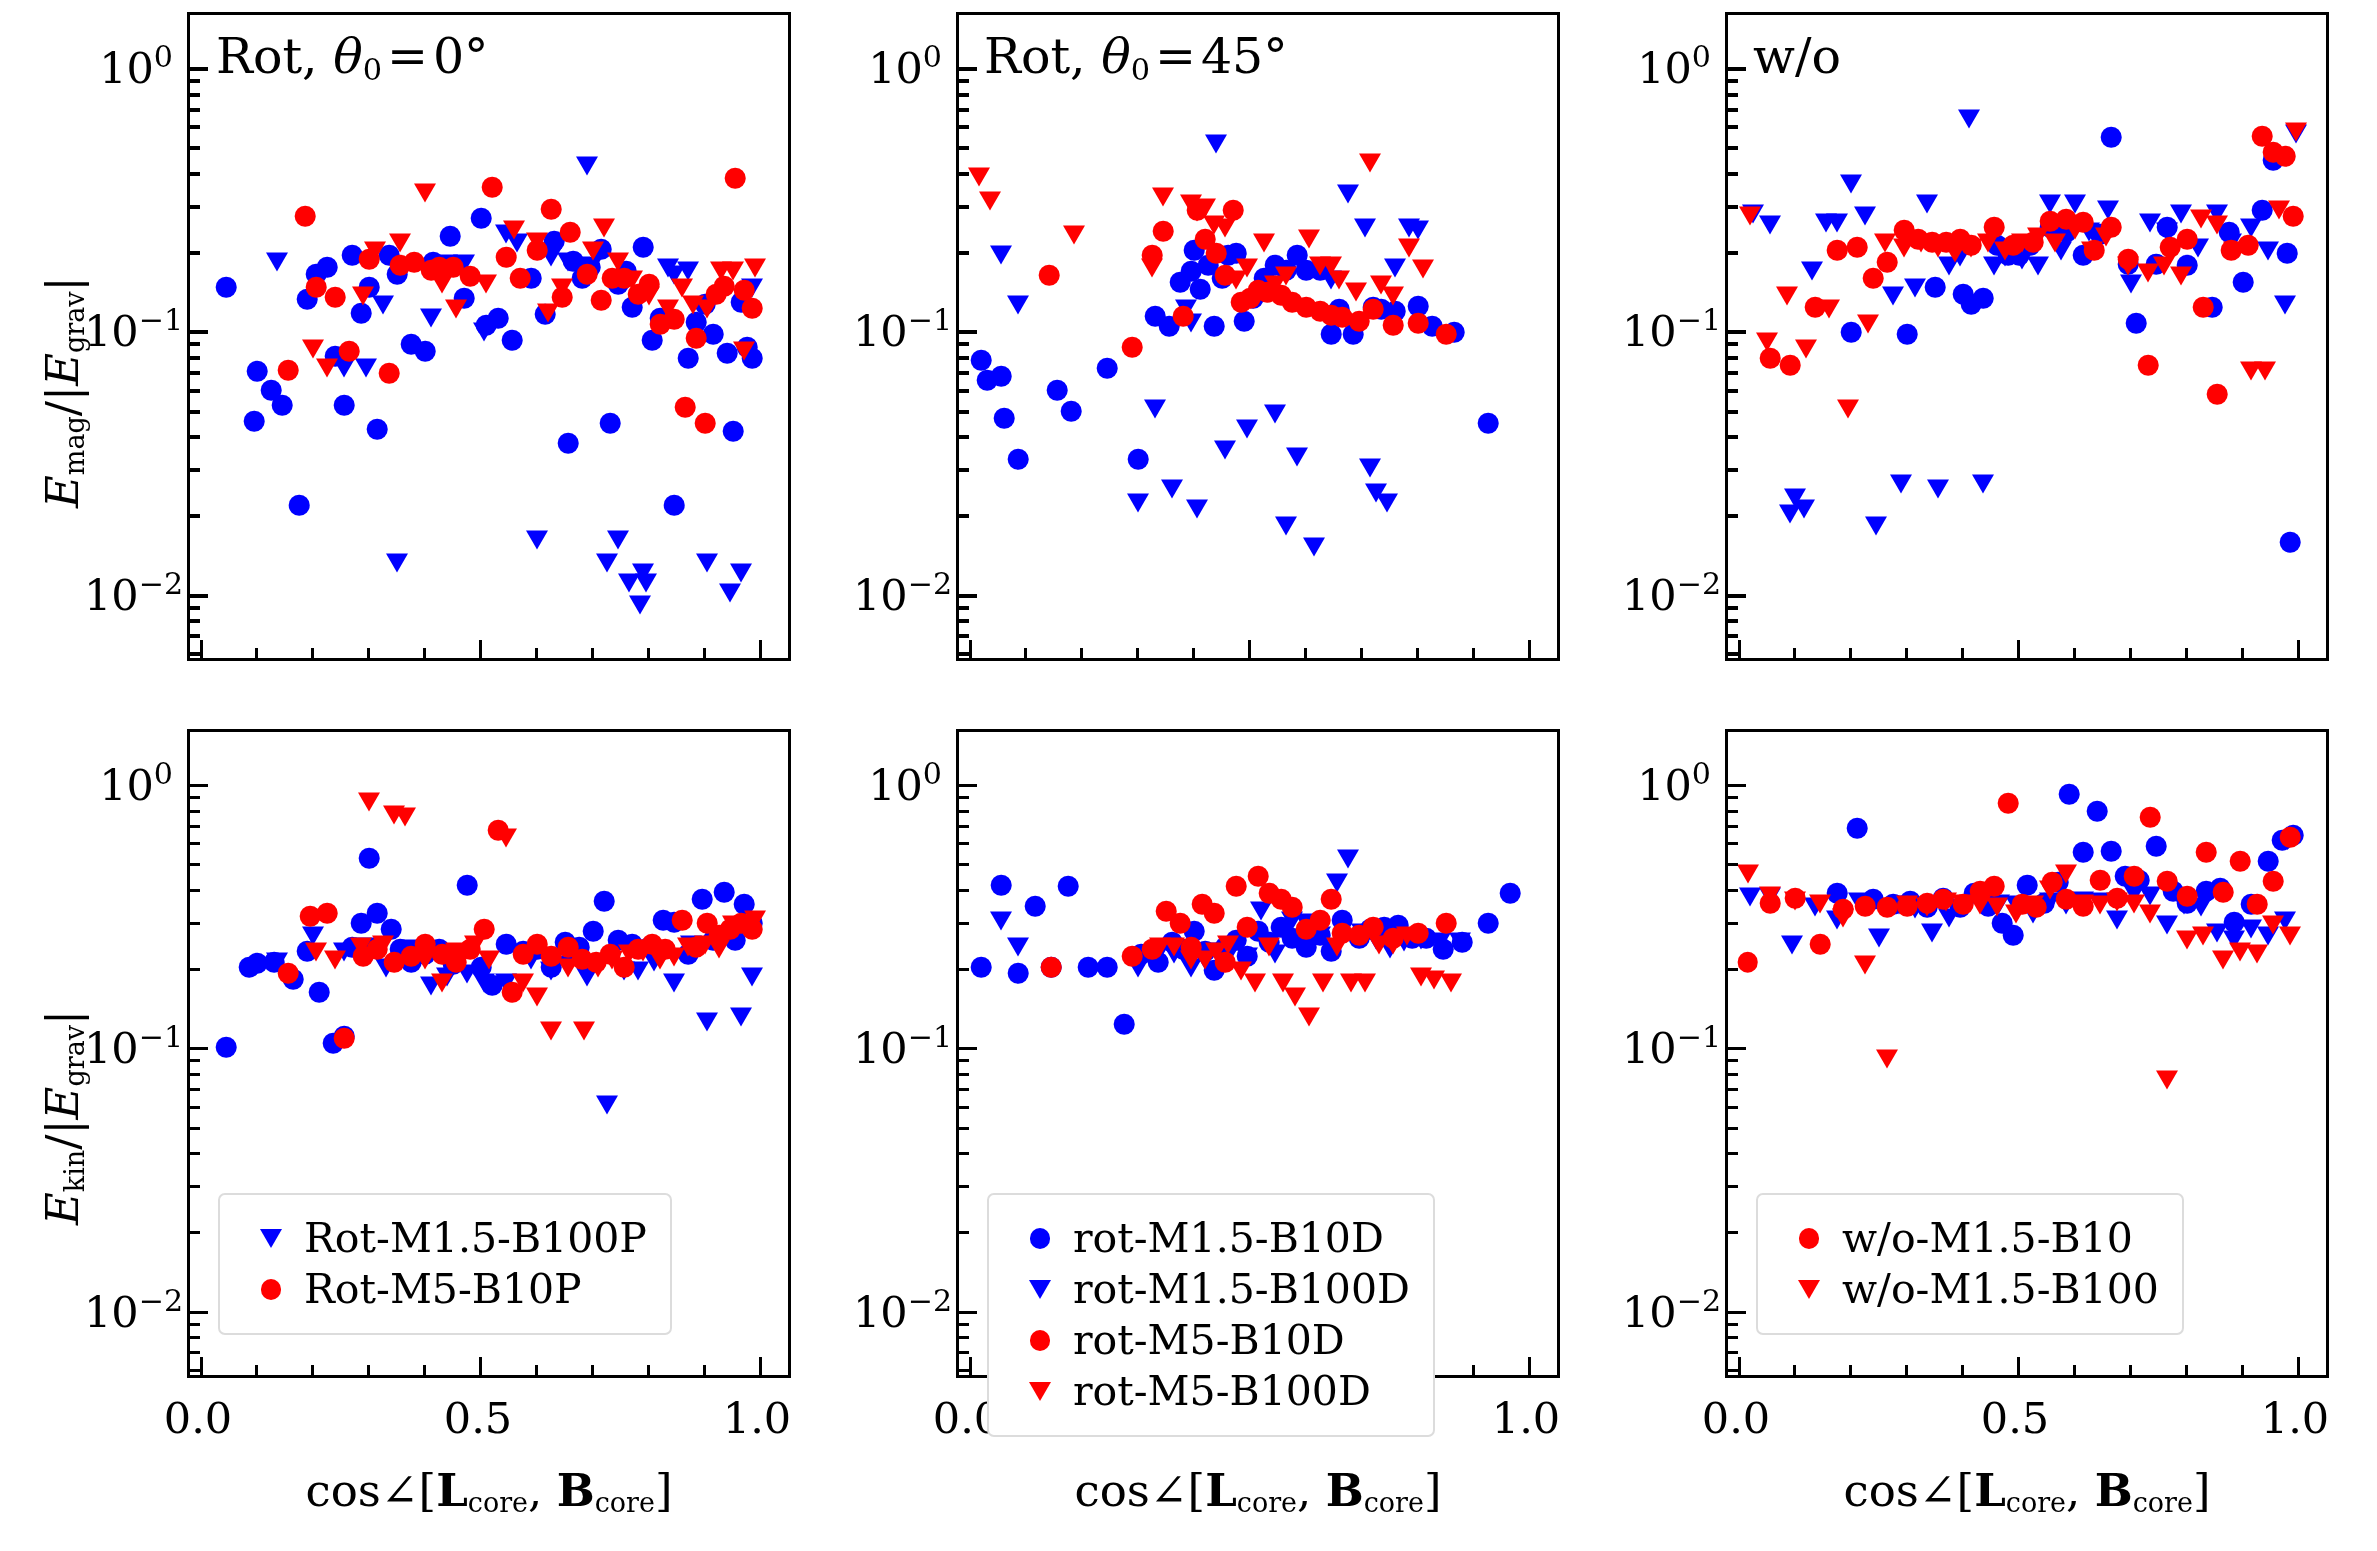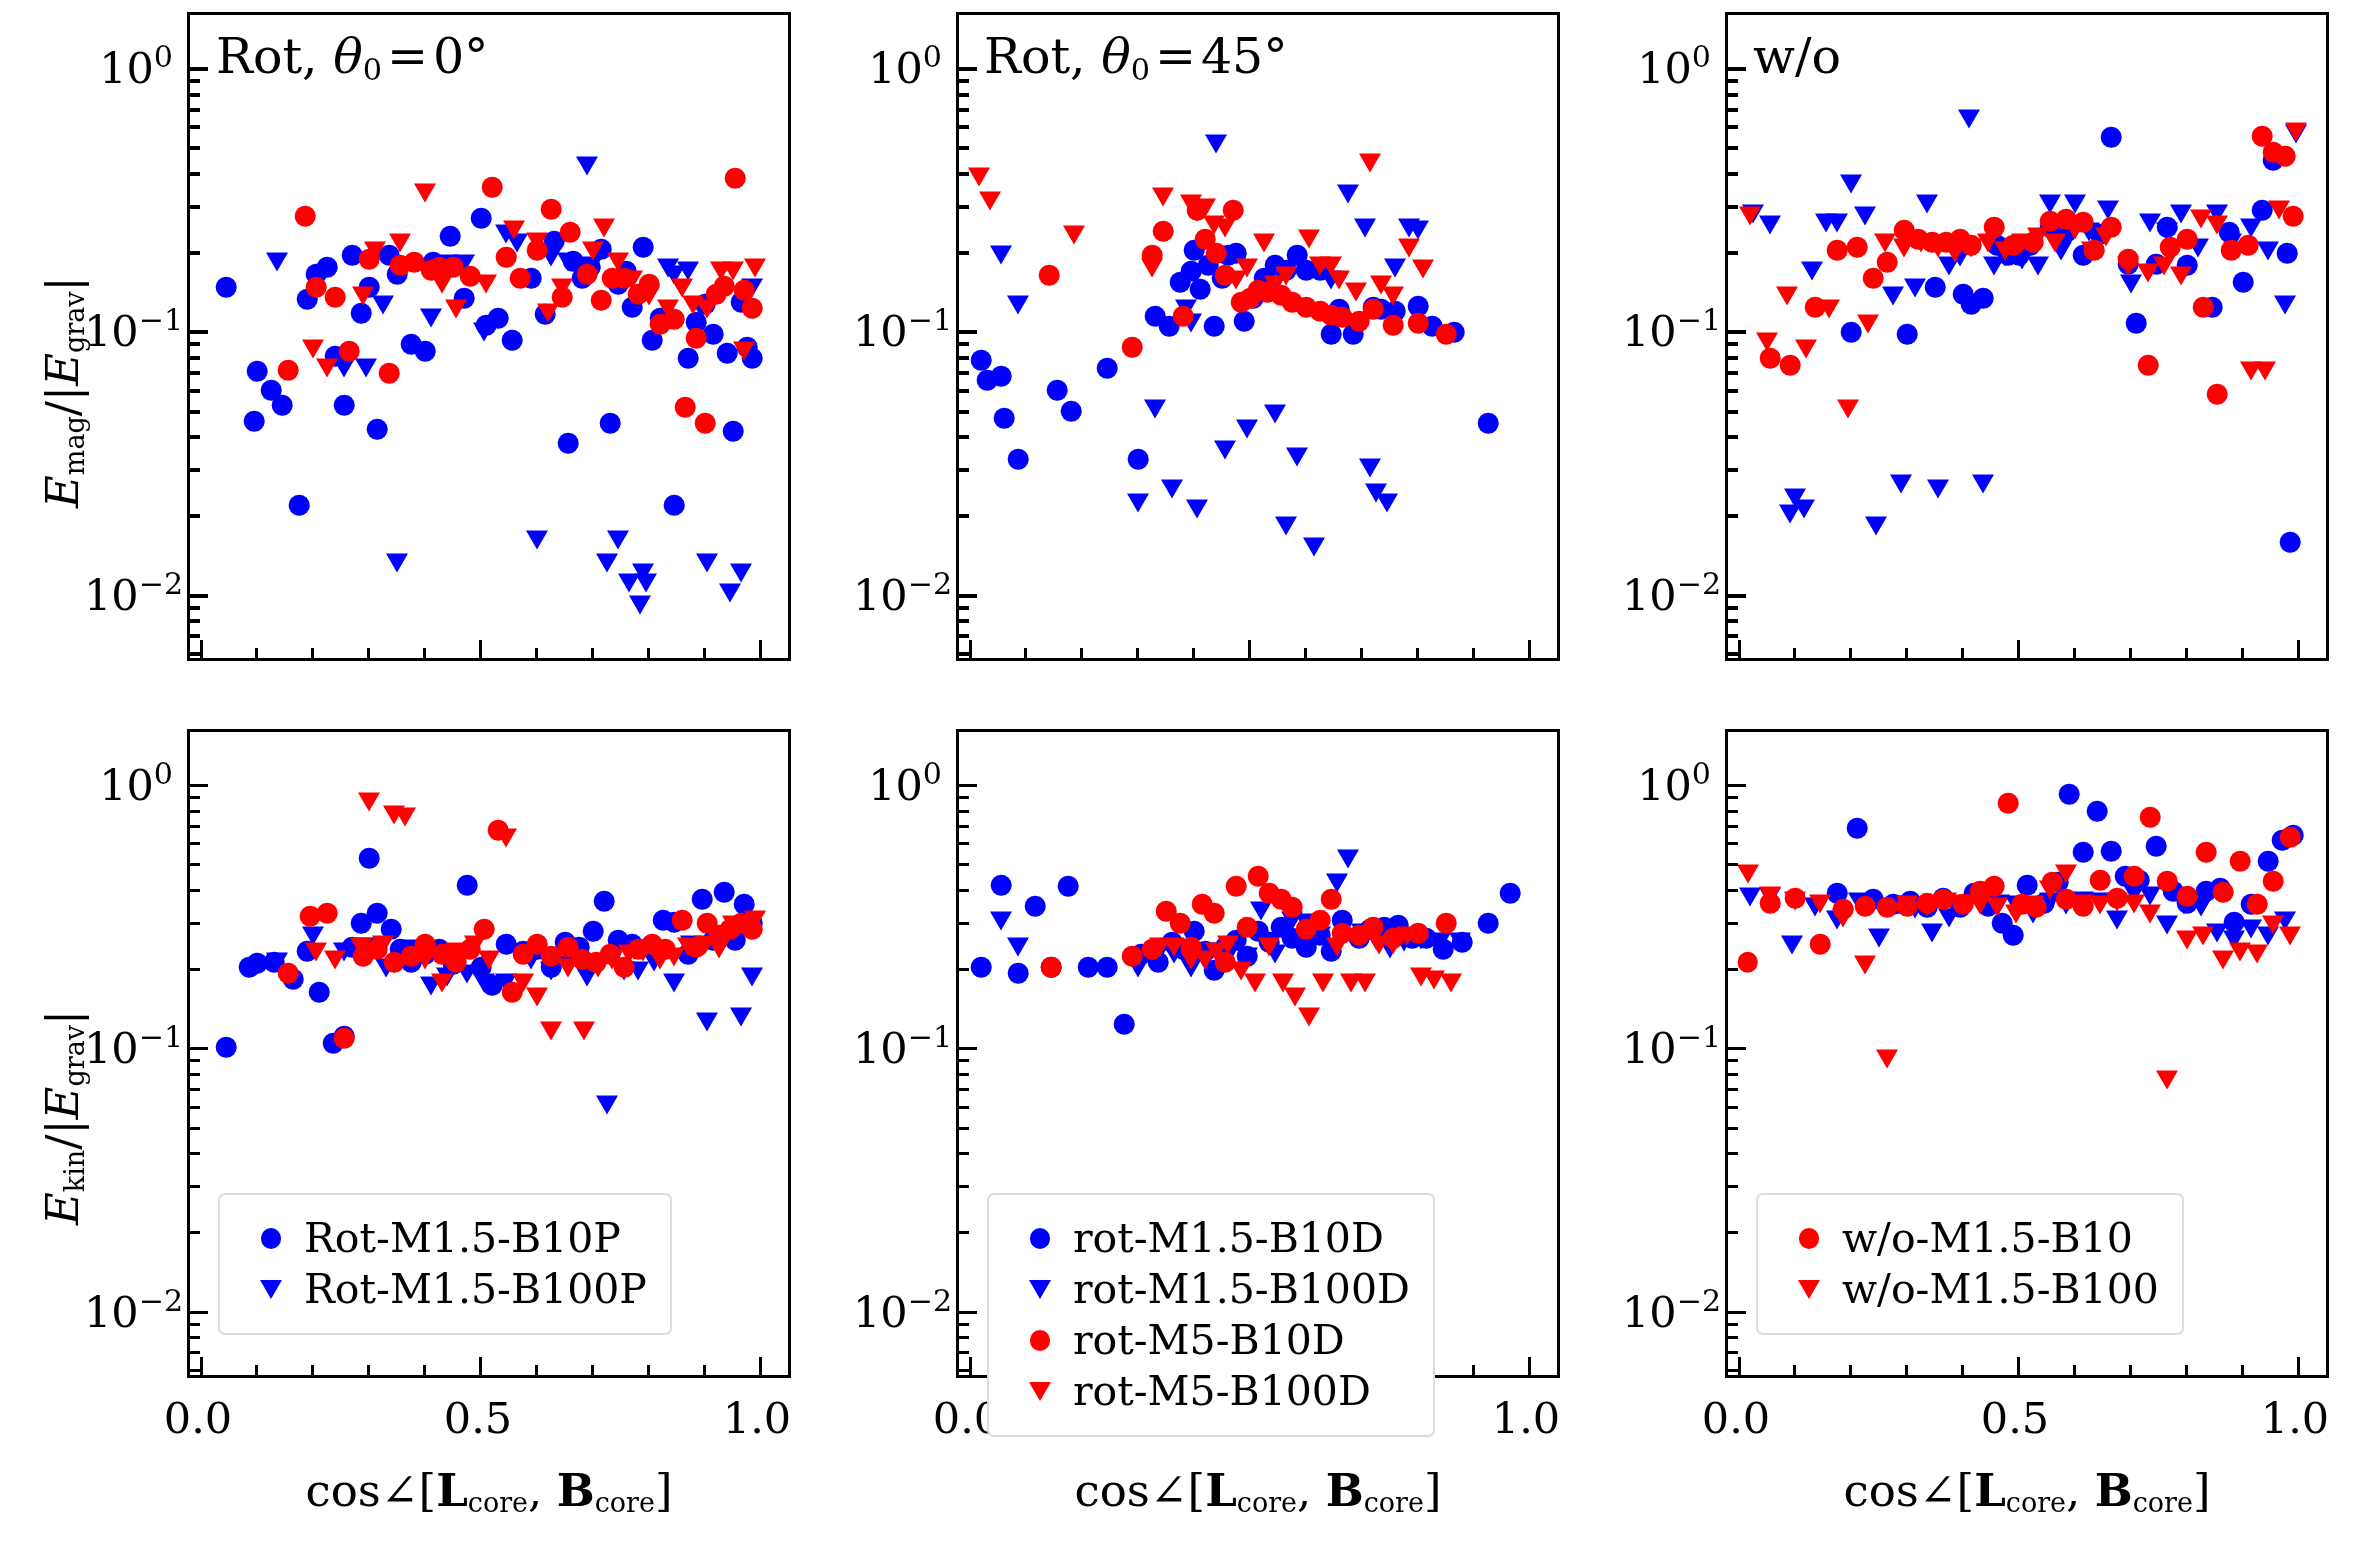--- a/index.html
+++ b/index.html
@@ -1070,29 +1070,29 @@
     <div class="ptitle" style="left: 984px; top: 32px;">Rot, <span class="it">θ</span><sub>0</sub> = 45°</div>
     <div class="ptitle" style="left: 1753px; top: 32px;">w/o</div>
     <div class="yaxis-name" style="left: 40px; top: 508px;"><span class="it">E</span><sub>mag</sub>/|<span class="it">E</span><sub>grav</sub>|</div>
     <div class="yaxis-name" style="left: 40px; top: 1225px;"><span class="it">E</span><sub>kin</sub>/|<span class="it">E</span><sub>grav</sub>|</div>
     <div class="xaxis-name" style="left: 489px; top: 1468px;">cos∠[<span class="bf">L</span><sub>core</sub>, <span class="bf">B</span><sub>core</sub>]</div>
     <div class="xaxis-name" style="left: 1258px; top: 1468px;">cos∠[<span class="bf">L</span><sub>core</sub>, <span class="bf">B</span><sub>core</sub>]</div>
     <div class="xaxis-name" style="left: 2027px; top: 1468px;">cos∠[<span class="bf">L</span><sub>core</sub>, <span class="bf">B</span><sub>core</sub>]</div>
     <div class="legend" style="left: 218px; top: 1193px;">
       <div class="legend-row">
         <div class="legend-marker">
-          <div class="lm-circle" style="width: 20.6px; height: 20.6px; background: rgb(0, 0, 255);"></div>
-        </div>
-        <div class="legend-label">Rot-M1.5-B10P</div>
-      </div>
-      <div class="legend-row">
-        <div class="legend-marker">
           <div class="lm-tri" style="border-left-width: 11.7px; border-right-width: 11.7px; border-top-width: 19px; border-top-color: rgb(0, 0, 255);"></div>
         </div>
         <div class="legend-label">Rot-M1.5-B100P</div>
+      </div>
+      <div class="legend-row">
+        <div class="legend-marker">
+          <div class="lm-circle" style="width: 20.6px; height: 20.6px; background: rgb(255, 0, 0);"></div>
+        </div>
+        <div class="legend-label">Rot-M5-B10P</div>
       </div>
     </div>
     <div class="legend" style="left: 987px; top: 1193px;">
       <div class="legend-row">
         <div class="legend-marker">
           <div class="lm-circle" style="width: 20.6px; height: 20.6px; background: rgb(0, 0, 255);"></div>
         </div>
         <div class="legend-label">rot-M1.5-B10D</div>
       </div>
       <div class="legend-row">

